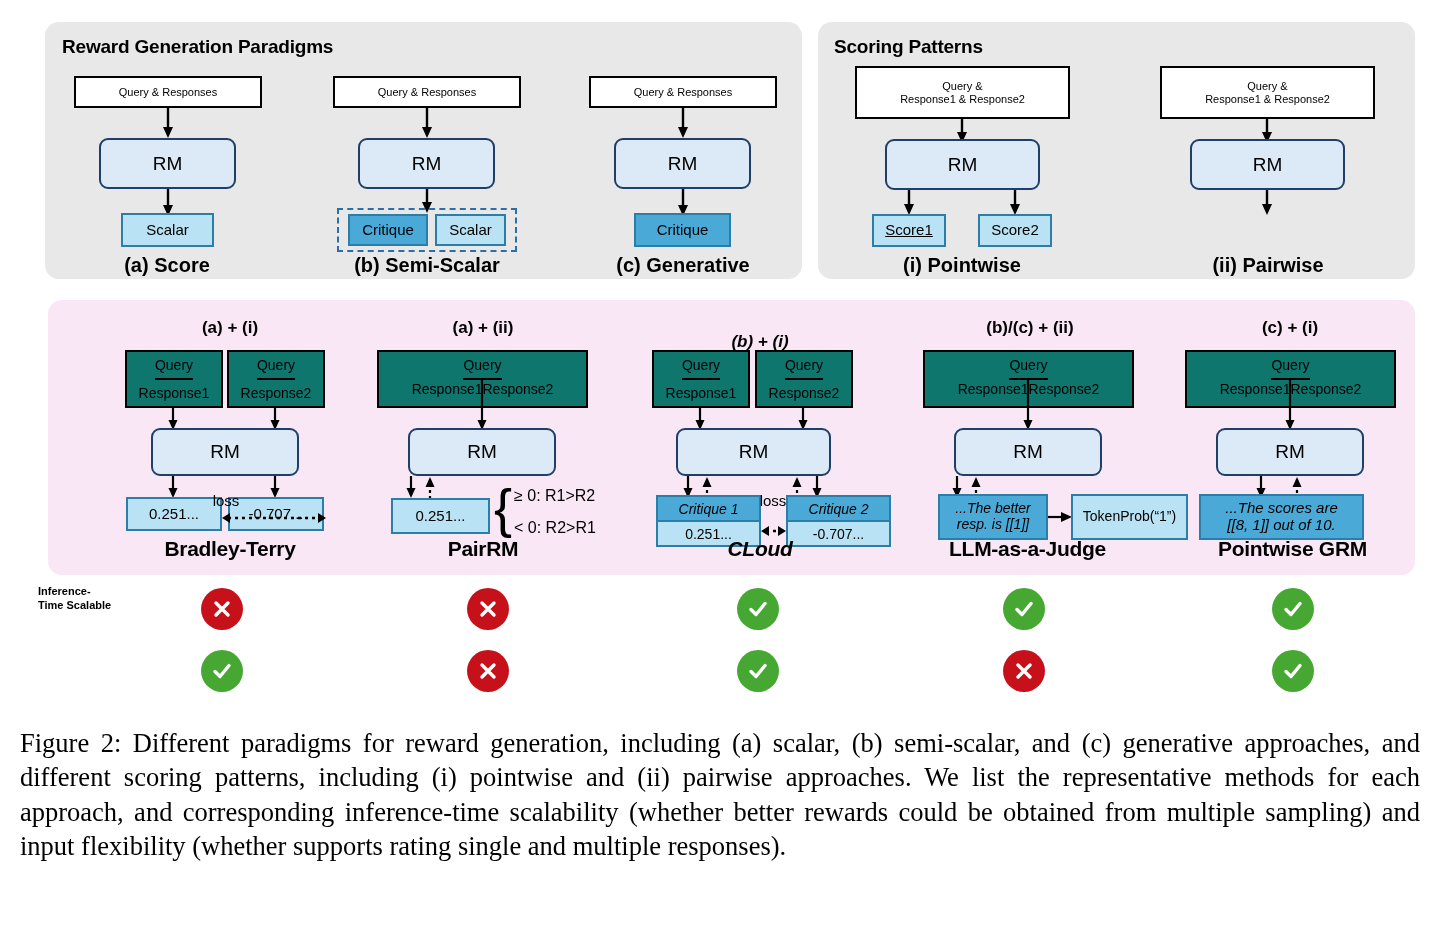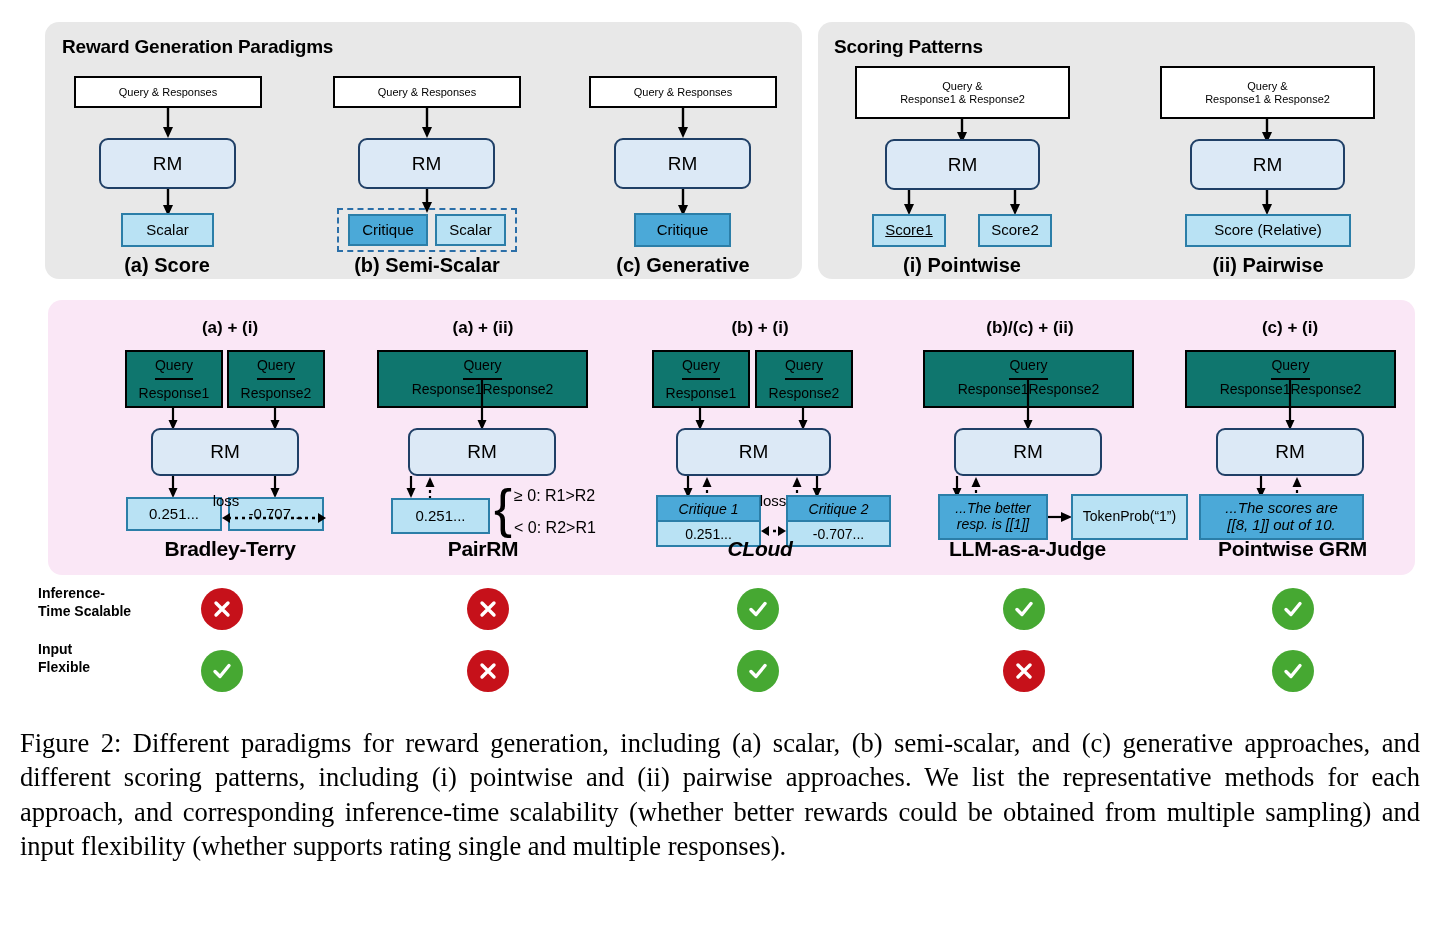--- a/index.html
+++ b/index.html
@@ -36,21 +36,21 @@
          display:flex;flex-direction:column;align-items:center;}
   .split .r{flex:1;display:flex;align-items:center;justify-content:center;font-size:14px;}
   .split .r.top{border-bottom:2.2px solid #000;}
   .split .rowflex{flex:1;display:flex;}
 
   
   .arrow{position:absolute;}
   .arrow svg{display:block;overflow:visible;}
 
   
-  .rowlabel{position:absolute;font-weight:bold;font-size:14px;line-height:1.25;}
+  .rowlabel{position:absolute;font-weight:bold;font-size:11px;line-height:1.25;}
 
   
   .mark{position:absolute;width:42px;height:42px;border-radius:50%;
         display:flex;align-items:center;justify-content:center;}
   .mark.yes{background:#46a832;}
   .mark.no{background:#c6111a;}
   .mark svg{display:block;}
 
   
   .caption{position:absolute;left:20px;top:726px;width:1400px;
@@ -165,21 +165,20 @@
         <polygon points="8,24 3,13 13,13" fill="#000"></polygon>
       </svg>
   </div>
   <div class="box box-rm" style="left:1190px;top:139px;width:155px;height:51px;">RM</div>
   <div class="arrow" style="left:1259px;top:190px;">
     <svg width="18" height="25">
         <line x1="8" y1="0" x2="8" y2="17" stroke="#000" stroke-width="2.4"></line>
         <polygon points="8,25 3,14 13,14" fill="#000"></polygon>
       </svg>
   </div>
-  <div class="box box-lightblue" style="left:1185px;top:214px;width:166px;height:33px;">Score (Relative)</div>
   <div class="lbl" style="left:1185px;top:254px;width:166px;">(ii) Pairwise</div>
 
   <div class="panel panel-pink" style="left:48px;top:300px;width:1367px;height:275px;"></div>
 
   <div class="combo" style="left:130px;top:318px;width:200px;">(a) + (i)</div>
   <div class="split" style="left:125px;top:350px;width:98px;height:58px;">
     <div class="r top">
         <span>Query</span>
       </div>
     <div class="r">
@@ -267,21 +266,21 @@
         <line x1="7" y1="22" x2="7" y2="8" stroke="#000" stroke-width="2.2" stroke-dasharray="3,3"></line>
         <polygon points="7,0 2.5,10 11.5,10" fill="#000"></polygon>
       </svg>
   </div>
   <div class="box box-lightblue" style="left:391px;top:498px;width:99px;height:36px;">0.251...</div>
   <div class="brace" style="left:494px;top:481px;">{</div>
   <div class="smalltxt" style="left:514px;top:487px;width:120px;font-size:16px;">≥ 0: R1&gt;R2</div>
   <div class="smalltxt" style="left:514px;top:519px;width:120px;font-size:16px;">&lt; 0: R2&gt;R1</div>
   <div class="method" style="left:383px;top:537px;width:200px;">PairRM</div>
 
-  <div class="combo" style="left:660px;top:318px;width:200px;">(b) + (i)</div>
+  <div class="combo" style="left:660px;top:332px;width:200px;font-style:italic;">(b) + (i)</div>
   <div class="split" style="left:652px;top:350px;width:98px;height:58px;">
     <div class="r top">
         <span>Query</span>
       </div>
     <div class="r">
         <span>Response1</span>
       </div>
   </div>
   <div class="split" style="left:755px;top:350px;width:98px;height:58px;">
     <div class="r top">
@@ -428,24 +427,20 @@
   <div class="box box-midblue" style="left:1199px;top:494px;width:165px;height:46px;flex-direction:column;font-style:italic;font-size:15px;">
     <span>...The scores are</span>
     <span>[[8, 1]] out of 10.</span>
   </div>
   <div class="method" style="left:1185px;top:537px;width:215px;">Pointwise GRM</div>
 
   <div class="rowlabel" style="left:38px;top:585px;width:150px;">
     <div>Inference-</div>
     <div>Time Scalable</div>
   </div>
-  <div class="rowlabel" style="left:38px;top:641px;width:150px;">
-    <div>Input</div>
-    <div>Flexible</div>
-  </div>
 
   <div class="mark no" style="left:201px;top:588px;">
     <svg width="20" height="20" viewBox="0 0 20 20">
         <path d="M4 4 L16 16 M16 4 L4 16" stroke="#fff" stroke-width="3.4" stroke-linecap="round"></path>
       </svg>
   </div>
   <div class="mark no" style="left:467px;top:588px;">
     <svg width="20" height="20" viewBox="0 0 20 20">
         <path d="M4 4 L16 16 M16 4 L4 16" stroke="#fff" stroke-width="3.4" stroke-linecap="round"></path>
       </svg>

